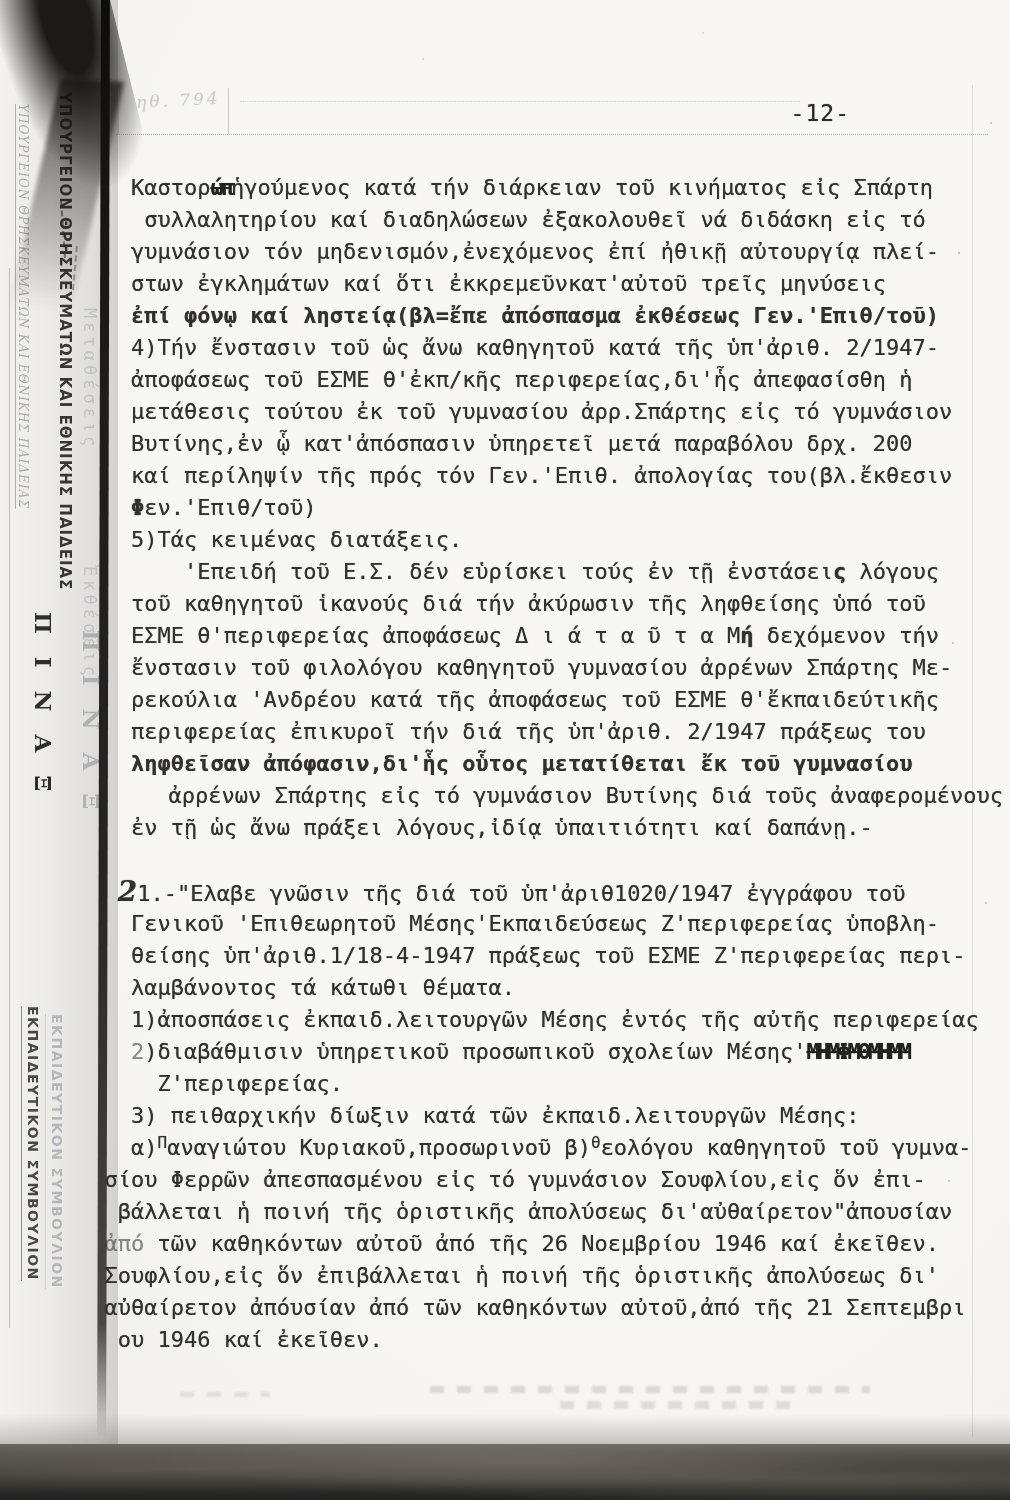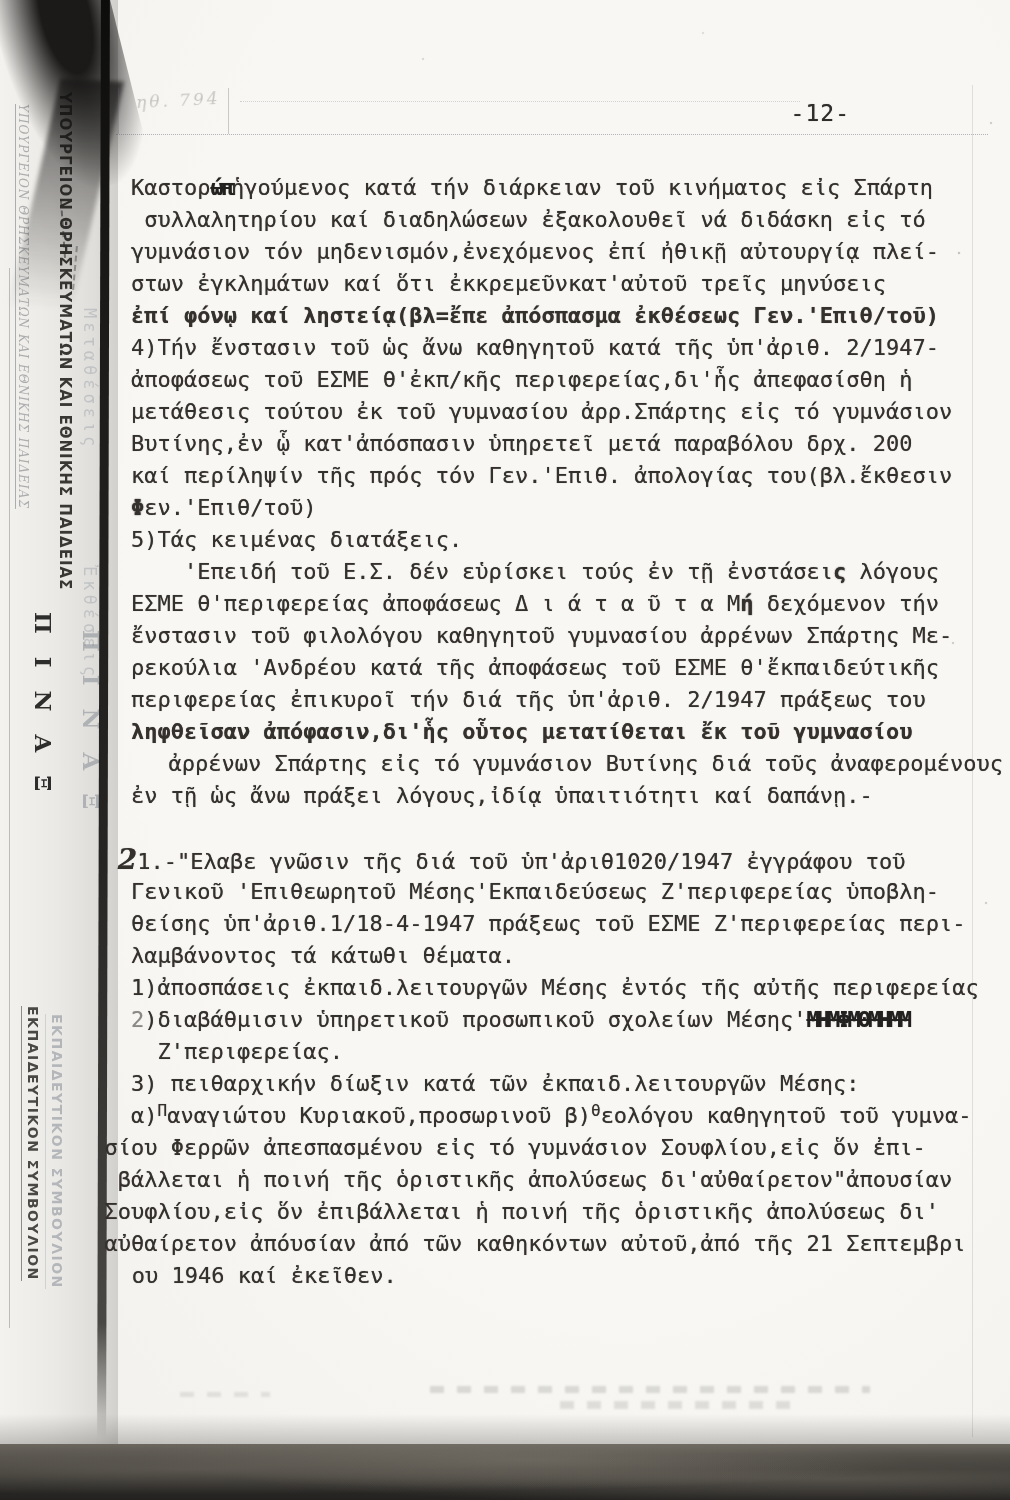--- a/index.html
+++ b/index.html
@@ -174,42 +174,44 @@
       <div class="tl" style="margin-left: 0ch;"><span>στων ἐγκλημάτων καί ὅτι ἐκκρεμεῦνκατ'αὐτοῦ τρεῖς μηνύσεις</span></div>
       <div class="tl" style="margin-left: 0ch; font-weight: bold;"><span>ἐπί φόνῳ καί ληστείᾳ(βλ=ἔπε ἀπόσπασμα ἐκθέσεως Γεν.'Επιθ/τοῦ)</span></div>
       <div class="tl" style="margin-left: 0ch;"><span>4)Τήν ἔνστασιν τοῦ ὡς ἄνω καθηγητοῦ κατά τῆς ὑπ'ἀριθ. 2/1947-</span></div>
       <div class="tl" style="margin-left: 0ch;"><span>ἀποφάσεως τοῦ ΕΣΜΕ θ'ἐκπ/κῆς περιφερείας,δι'ἧς ἀπεφασίσθη ἡ</span></div>
       <div class="tl" style="margin-left: 0ch;"><span>μετάθεσις τούτου ἐκ τοῦ γυμνασίου ἀρρ.Σπάρτης εἰς τό γυμνάσιον</span></div>
       <div class="tl" style="margin-left: 0ch;"><span>Βυτίνης,ἐν ᾧ κατ'ἀπόσπασιν ὑπηρετεῖ μετά παραβόλου δρχ. 200</span></div>
       <div class="tl" style="margin-left: 0ch;"><span>καί περίληψίν τῆς πρός τόν Γεν.'Επιθ. ἀπολογίας του(βλ.ἔκθεσιν</span></div>
       <div class="tl" style="margin-left: 0ch;"><span class="blot">Φ</span><span>εν.'Επιθ/τοῦ)</span></div>
       <div class="tl" style="margin-left: 0ch;"><span>5)Τάς κειμένας διατάξεις.</span></div>
       <div class="tl" style="margin-left: 4ch;"><span>'Επειδή τοῦ Ε.Σ. δέν εὑρίσκει τούς ἐν τῇ ἐνστάσει</span><span class="blot">ς</span><span> λόγους</span></div>
+      <div class="tl" style="margin-left: 0ch;"><span>τοῦ καθηγητοῦ ἱκανούς διά τήν ἀκύρωσιν τῆς ληφθείσης ὑπό τοῦ</span></div>
       <div class="tl" style="margin-left: 0ch;"><span>ΕΣΜΕ θ'περιφερείας ἀποφάσεως Δ ι ά τ α ῦ τ α Μ</span><span class="blot">ή</span><span> δεχόμενον τήν</span></div>
       <div class="tl" style="margin-left: 0ch;"><span>ἔνστασιν τοῦ φιλολόγου καθηγητοῦ γυμνασίου ἀρρένων Σπάρτης Με-</span></div>
       <div class="tl" style="margin-left: 0ch;"><span>ρεκούλια 'Ανδρέου κατά τῆς ἀποφάσεως τοῦ ΕΣΜΕ θ'ἔκπαιδεύτικῆς</span></div>
       <div class="tl" style="margin-left: 0ch;"><span>περιφερείας ἐπικυροῖ τήν διά τῆς ὑπ'ἀριθ. 2/1947 πράξεως του</span></div>
       <div class="tl" style="margin-left: 0ch; font-weight: bold;"><span>ληφθεῖσαν ἀπόφασιν,δι'ἧς οὗτος μετατίθεται ἔκ τοῦ γυμνασίου</span></div>
       <div class="tl" style="margin-left: 0ch; text-align: right;"><span>ἀρρένων Σπάρτης εἰς τό γυμνάσιον Βυτίνης διά τοῦς ἀναφερομένους</span></div>
       <div class="tl" style="margin-left: 0ch;"><span>ἐν τῇ ὡς ἄνω πράξει λόγους,ἰδίᾳ ὑπαιτιότητι καί δαπάνῃ.-</span></div>
       <div class="tl" style="margin-left: 0ch;"><span></span></div>
       <div class="tl" style="margin-left: -1ch;"><span class="script">2</span><span>1.-"Ελαβε γνῶσιν τῆς διά τοῦ ὑπ'ἀριθ1020/1947 ἐγγράφου τοῦ</span></div>
       <div class="tl" style="margin-left: 0ch;"><span>Γενικοῦ 'Επιθεωρητοῦ Μέσης'Εκπαιδεύσεως Ζ'περιφερείας ὑποβλη-</span></div>
       <div class="tl" style="margin-left: 0ch;"><span>θείσης ὑπ'ἀριθ.1/18-4-1947 πράξεως τοῦ ΕΣΜΕ Ζ'περιφερείας περι-</span></div>
       <div class="tl" style="margin-left: 0ch;"><span>λαμβάνοντος τά κάτωθι θέματα.</span></div>
       <div class="tl" style="margin-left: 0ch;"><span>1)ἀποσπάσεις ἐκπαιδ.λειτουργῶν Μέσης ἐντός τῆς αὐτῆς περιφερείας</span></div>
       <div class="tl" style="margin-left: 0ch;"><span class="faint">2</span><span>)διαβάθμισιν ὑπηρετικοῦ προσωπικοῦ σχολείων Μέσης'</span><span class="strike">ΜΗΜΦΜΘΜΗΜΜ</span></div>
       <div class="tl" style="margin-left: 2ch;"><span>Ζ'περιφερείας.</span></div>
       <div class="tl" style="margin-left: 0ch;"><span>3) πειθαρχικήν δίωξιν κατά τῶν ἐκπαιδ.λειτουργῶν Μέσης:</span></div>
       <div class="tl" style="margin-left: 0ch;"><span>α)</span><span class="raised">Π</span><span>αναγιώτου Κυριακοῦ,προσωρινοῦ β)</span><span class="raised">θ</span><span>εολόγου καθηγητοῦ τοῦ γυμνα-</span></div>
       <div class="tl" style="margin-left: -2ch;"><span>σίου Φερρῶν ἀπεσπασμένου εἰς τό γυμνάσιον Σουφλίου,εἰς ὅν ἐπι-</span></div>
       <div class="tl" style="margin-left: -1ch;"><span>βάλλεται ἡ ποινή τῆς ὁριστικῆς ἀπολύσεως δι'αὐθαίρετον"ἀπουσίαν</span></div>
+      <div class="tl" style="margin-left: -2ch;"><span class="faint">ἀπό</span><span> τῶν καθηκόντων αὐτοῦ ἀπό τῆς 26 Νοεμβρίου 1946 καί ἐκεῖθεν.</span></div>
       <div class="tl" style="margin-left: -2ch;"><span>Σουφλίου,εἰς ὅν ἐπιβάλλεται ἡ ποινή τῆς ὁριστικῆς ἀπολύσεως δι'</span></div>
       <div class="tl" style="margin-left: -2ch;"><span>αὐθαίρετον ἀπόυσίαν ἀπό τῶν καθηκόντων αὐτοῦ,ἀπό τῆς 21 Σεπτεμβρι</span></div>
-      <div class="tl" style="margin-left: -1ch; padding-left: 14px;"><span>ου 1946 καί ἐκεῖθεν.</span></div>
+      <div class="tl" style="margin-left: -1ch;"><span>ου 1946 καί ἐκεῖθεν.</span></div>
     </div>
 
   <div class="smudge s1"></div>
   <div class="smudge s2"></div>
   <div class="smudge s3"></div>
   <div class="specks"></div>
   <div class="band-fade"></div>
   <div class="bottom-band"></div>
 
 </div>

